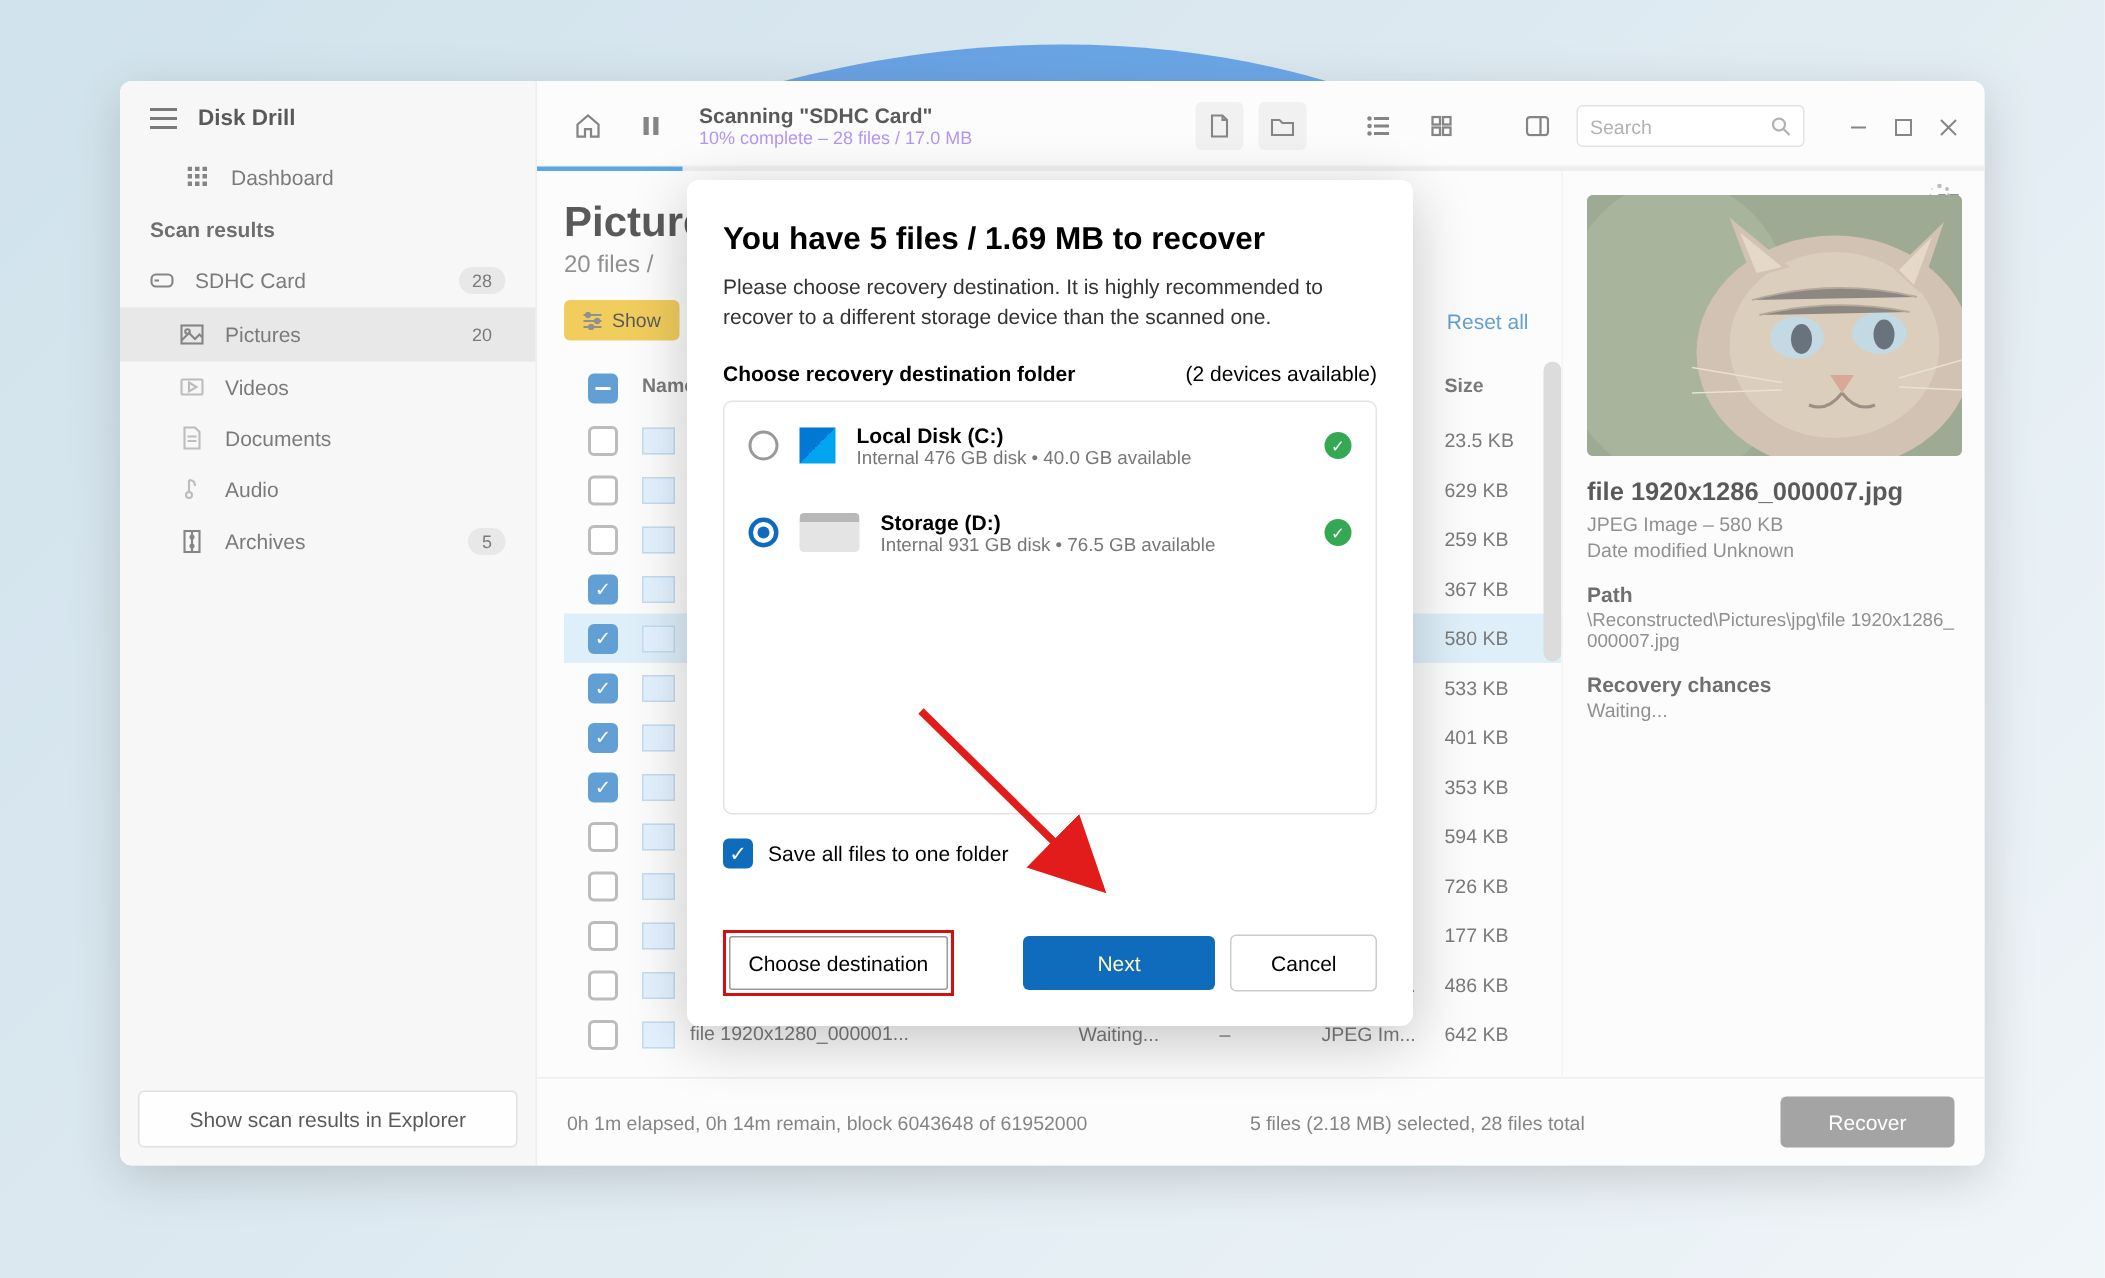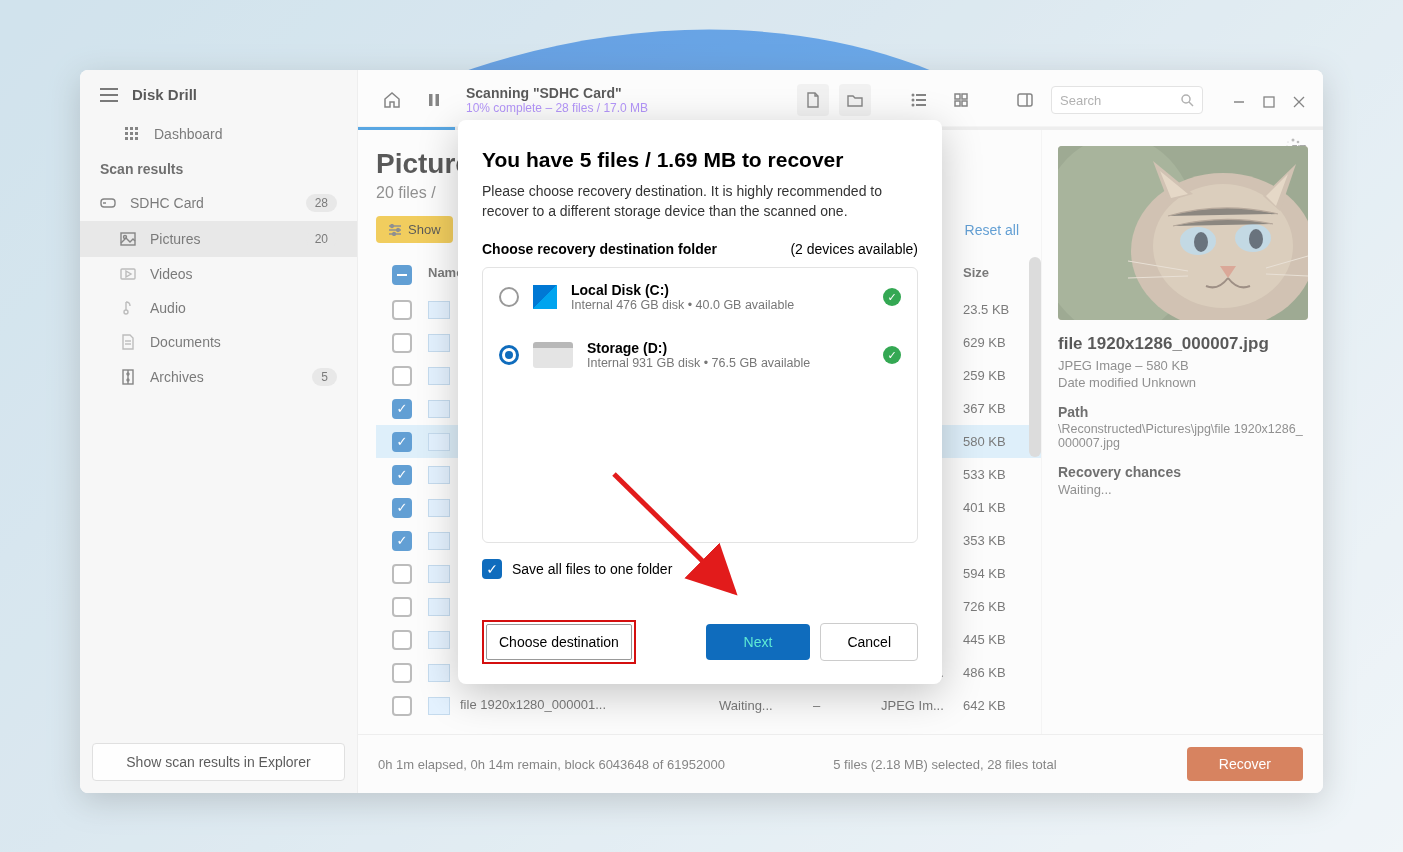--- a/index.html
+++ b/index.html
@@ -4,21 +4,21 @@
 <style>
 * { margin: 0; padding: 0; box-sizing: border-box; font-family: 'Segoe UI', Tahoma, sans-serif; }
 body {
   width: 1403px; height: 852px;
   background: linear-gradient(135deg, #b8d4e3 0%, #c8dce8 40%, #e8f0f5 100%);
   position: relative; overflow: hidden;
 }
 .bg-swirl { position: absolute; width: 1100px; height: 900px; left: 240px; top: -20px; }
 .bg-swirl svg { width: 100%; height: 100%; }
 .window {
-  position: absolute; left: 80px; top: 70px; width: 1243px; height: 723px;
+  position: absolute; left: 80px; top: 54px; width: 1243px; height: 723px;
   background: #fdfdfd; border-radius: 8px; box-shadow: 0 8px 32px rgba(0,0,0,0.25);
   display: flex; overflow: hidden;
 }
 .sidebar { width: 278px; background: #f3f3f3; border-right: 1px solid #e5e5e5; display: flex; flex-direction: column; }
 .sb-header { display: flex; align-items: center; padding: 16px 20px 14px; gap: 14px; }
 .hamburger { width: 18px; display: flex; flex-direction: column; gap: 4px; cursor: pointer; }
 .hamburger span { height: 2px; background: #333; }
 .app-title { font-weight: 600; font-size: 15px; }
 .sb-item { display: flex; align-items: center; padding: 9px 20px; gap: 14px; font-size: 14px; color: #333; cursor: pointer; position: relative; }
 .sb-item .count { margin-left: auto; background: #dcdcdc; border-radius: 10px; padding: 2px 9px; font-size: 12px; }
@@ -74,21 +74,21 @@
 
 .preview { width: 282px; border-left: 1px solid #eee; padding: 16px 16px; position: relative; font-size: 14px; }
 .ext-icon { position: absolute; right: 16px; top: 14px; cursor: pointer; color: #555; }
 .pv-img { width: 250px; height: 174px; border-radius: 4px; background: linear-gradient(135deg,#8b9579 0%,#a8a890 30%,#c7a686 60%,#d4b595 100%); margin-bottom: 14px; position: relative; overflow: hidden; }
 .pv-title { font-size: 17px; font-weight: 700; margin-bottom: 4px; }
 .pv-line { font-size: 13px; color: #555; margin-bottom: 2px; }
 .pv-h { font-weight: 700; font-size: 14px; margin-top: 14px; margin-bottom: 2px; color: #222; }
 .pv-path { font-size: 12.5px; color: #555; word-break: break-all; }
 
 .statusbar { display: flex; align-items: center; padding: 12px 20px; border-top: 1px solid #e5e5e5; font-size: 13px; color: #444; }
-.recover-btn { margin-left: auto; background: #c2410c; color: #fff; border: none; border-radius: 4px; padding: 9px 32px; font-size: 14px; cursor: pointer; }
+.recover-btn { margin-left: auto; background: #737373; color: #fff; border: none; border-radius: 4px; padding: 9px 32px; font-size: 14px; cursor: pointer; }
 .status-mid { margin-left: auto; margin-right: 22px; }
 
 .modal-backdrop { position: absolute; inset: 0; background: rgba(255,255,255,0.35); }
 .modal { position: absolute; left: 458px; top: 120px; width: 484px; height: 564px; background: #fff; border-radius: 8px; box-shadow: 0 10px 40px rgba(0,0,0,0.22); padding: 28px 24px 20px; display: flex; flex-direction: column; }
 .modal-title { font-size: 21px; font-weight: 700; margin-bottom: 10px; }
 .modal-text { font-size: 14px; color: #333; line-height: 1.4; margin-bottom: 20px; }
 .modal-sub { display: flex; justify-content: space-between; font-size: 14px; margin-bottom: 10px; }
 .modal-sub .left { font-weight: 600; }
 .dest-list { border: 1px solid #e3e3e3; border-radius: 6px; flex: 0 0 276px; overflow: hidden; }
 .dest-item { display: flex; align-items: center; padding: 14px 16px; gap: 14px; cursor: pointer; }
@@ -98,21 +98,21 @@
 .disk-icon { width: 40px; height: 26px; background: #e4e4e4; border-top: 6px solid #b8b8b8; border-radius: 3px; }
 .disk-icon.win { background: linear-gradient(135deg,#0078d4 50%,#00a4ef 50%); border: none; width: 24px; height: 24px; border-radius: 0; }
 .dest-info { flex: 1; }
 .dest-name { font-size: 14px; font-weight: 600; }
 .dest-sub { font-size: 12.5px; color: #777; }
 .dest-check { width: 18px; height: 18px; background: #34a853; border-radius: 50%; display: flex; align-items: center; justify-content: center; color: #fff; font-size: 11px; }
 .modal-opt { display: flex; align-items: center; gap: 10px; margin-top: 16px; font-size: 14px; }
 .modal-actions { display: flex; align-items: center; margin-top: auto; gap: 10px; padding-top: 18px; }
 .choose-btn { border: 1px solid #999; padding: 9px 12px; font-size: 14px; cursor: pointer; background: #fff; border-radius: 2px; }
 .choose-wrap { border: 2px solid #d40f0f; padding: 2px; }
-.next-btn { background: #0f6cbd; color: #5eead4; border: none; border-radius: 4px; padding: 10px 38px; font-size: 14px; cursor: pointer; }
+.next-btn { background: #0f6cbd; color: #fef9c3; border: none; border-radius: 4px; padding: 10px 50px; font-size: 14px; cursor: pointer; }
 .cancel-btn { background: #fff; border: 1px solid #ccc; border-radius: 4px; padding: 10px 26px; font-size: 14px; cursor: pointer; }
 
 .arrow { position: absolute; left: 604px; top: 464px; pointer-events: none; }
 </style>
 </head>
 <body>
 
 <div class="bg-swirl">
   <svg viewBox="0 0 1100 900">
       <defs>
@@ -194,37 +194,37 @@
           <span class="icon16">
             <svg width="16" height="12" viewBox="0 0 16 12" fill="none" stroke="#999" stroke-width="1.4">
               <rect x="1" y="1" width="14" height="10" rx="1"></rect>
               <path d="M6 3 L11 6 L6 9 Z"></path>
             </svg>
           </span>
     <span>Videos</span>
     </div>
         <div class="sb-item" style="padding-left: 40px;">
           <span class="icon16">
+            <svg width="14" height="16" viewBox="0 0 14 16" fill="none" stroke="#999" stroke-width="1.4">
+              <path d="M2 1 H9 L12 4 V15 H2 Z"></path>
+              <line x1="4" y1="7" x2="10" y2="7"></line>
+              <line x1="4" y1="10" x2="10" y2="10"></line>
+            </svg>
+          </span>
+    <span>Documents</span>
+    </div>
+        <div class="sb-item" style="padding-left: 40px;">
+          <span class="icon16">
             <svg width="12" height="16" viewBox="0 0 12 16" fill="none" stroke="#999" stroke-width="1.4">
               <path d="M4 2 V10"></path>
               <circle cx="4" cy="12" r="2"></circle>
               <path d="M4 2 Q8 2 8 6"></path>
             </svg>
           </span>
     <span>Audio</span>
-    </div>
-        <div class="sb-item" style="padding-left: 40px;">
-          <span class="icon16">
-            <svg width="14" height="16" viewBox="0 0 14 16" fill="none" stroke="#999" stroke-width="1.4">
-              <path d="M2 1 H9 L12 4 V15 H2 Z"></path>
-              <line x1="4" y1="7" x2="10" y2="7"></line>
-              <line x1="4" y1="10" x2="10" y2="10"></line>
-            </svg>
-          </span>
-    <span>Documents</span>
     </div>
         <div class="sb-item" style="padding-left: 40px;">
           <span class="icon16">
             <svg width="14" height="16" viewBox="0 0 14 16" fill="none" stroke="#444" stroke-width="1.4">
               <rect x="2" y="1" width="10" height="14"></rect>
               <line x1="7" y1="1" x2="7" y2="15"></line>
               <circle cx="7" cy="5" r="1"></circle>
               <circle cx="7" cy="11" r="1"></circle>
             </svg>
           </span>
@@ -451,21 +451,21 @@
     <div class="col-size">726 KB</div>
               </div>
               <div class="row">
     <div class="col-chk">
                   <div class="chk "></div>
                 </div>
     <div class="col-name"><span class="thumb"></span><span class="nametxt"></span></div>
     <div class="col-prev"></div>
     <div class="col-disk"></div>
     <div class="col-type"></div>
-    <div class="col-size">445 KB</div>
+    <div class="col-size">177 KB</div>
               </div>
               <div class="row">
     <div class="col-chk">
                   <div class="chk "></div>
                 </div>
     <div class="col-name"><span class="thumb"></span><span class="nametxt">file 1920x1280_000002...</span></div>
     <div class="col-prev">Waiting...</div>
     <div class="col-disk">–</div>
     <div class="col-type">JPEG Im...</div>
     <div class="col-size">486 KB</div>

